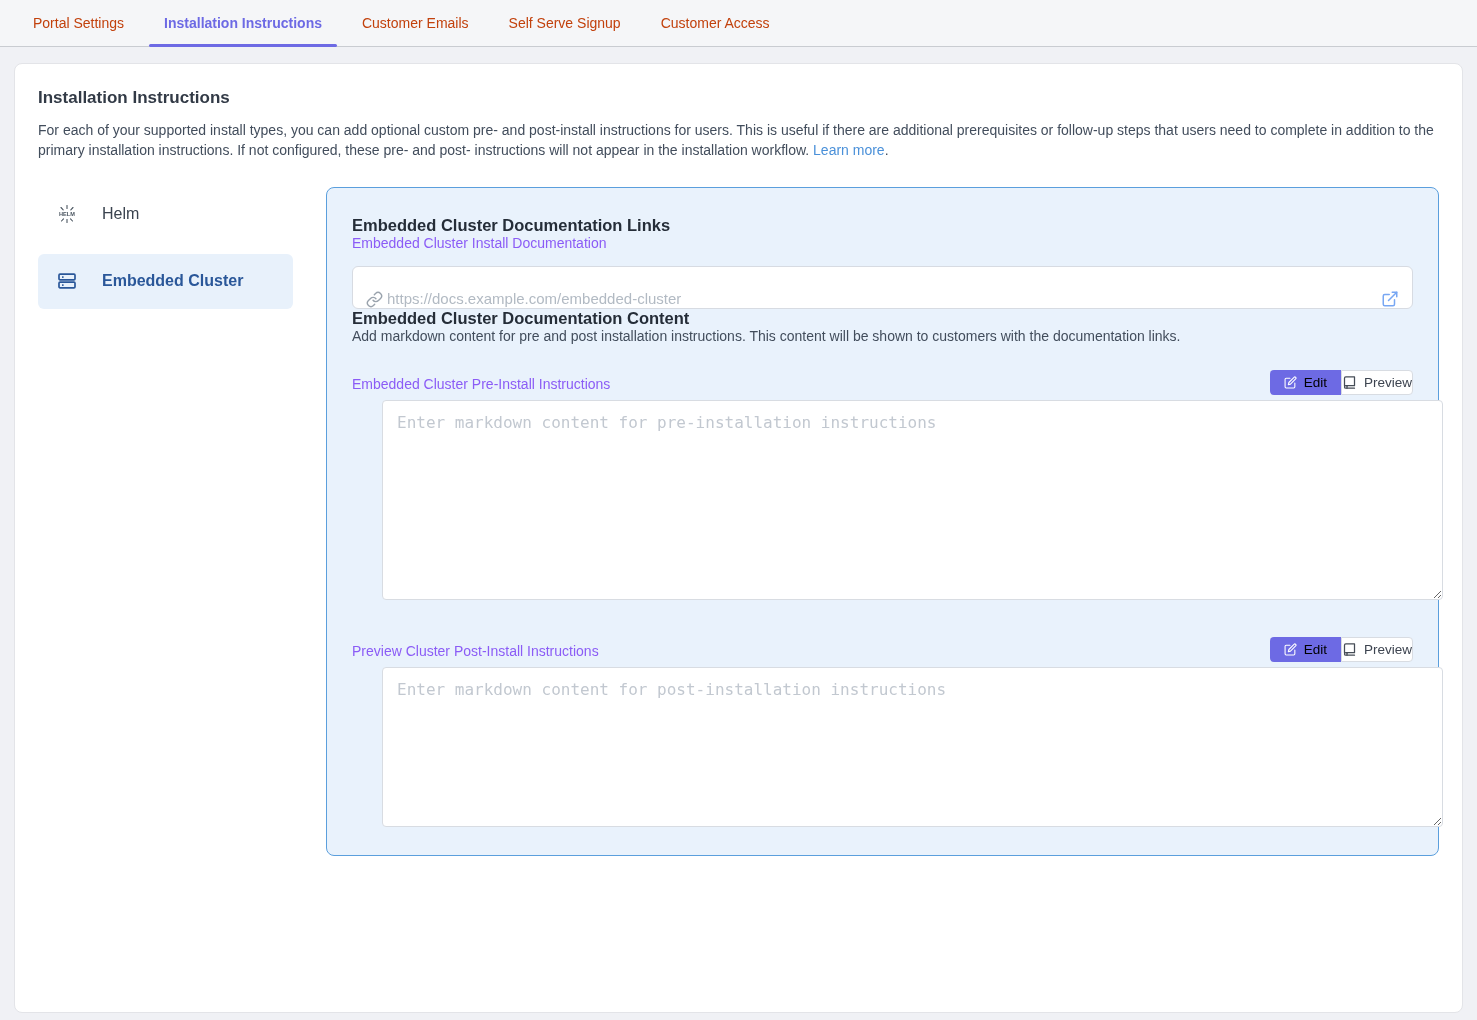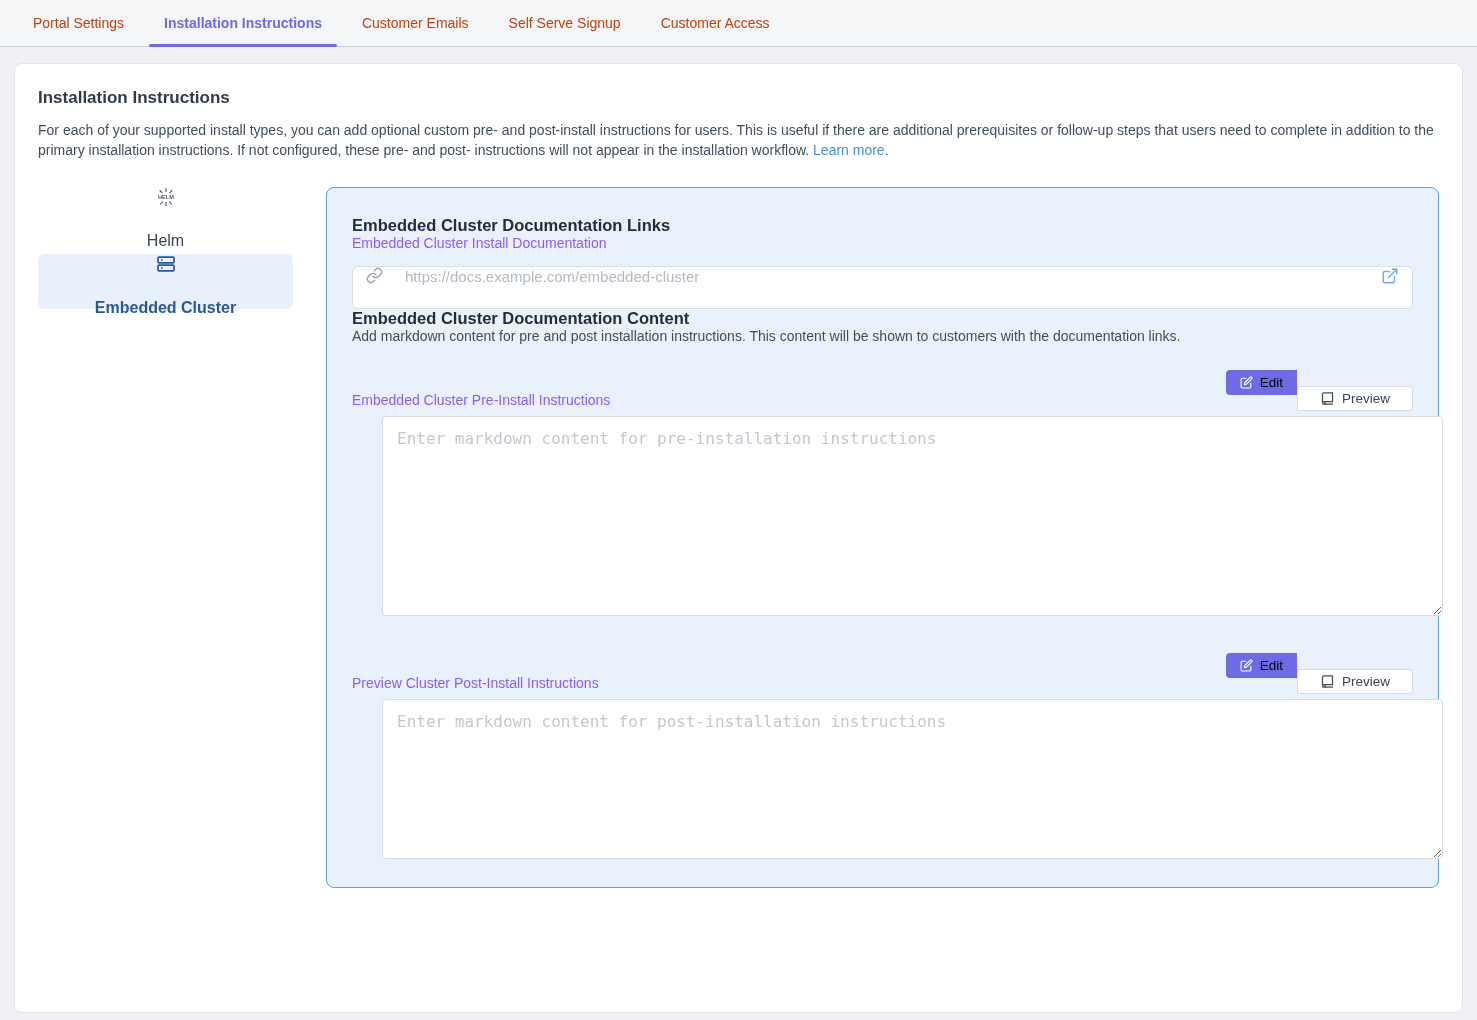--- a/index.html
+++ b/index.html
@@ -48,21 +48,20 @@
     margin:0 0 26px;font-size:14px;line-height:1.45;color:#424d5c;
   }
   .learn-more{color:var(--link-blue);text-decoration:none;cursor:pointer;}
   .content-row{display:flex;gap:33px;align-items:flex-start;}
   
   .side-nav{width:255px;flex:none;display:flex;flex-direction:column;gap:12px;}
   .side-item{
     height:55px;display:flex;align-items:center;gap:25px;
     padding:0 19px;border-radius:6px;font-size:16px;color:#3a434f;
     cursor:pointer;
-    flex-direction:column;
   }
   .side-item.selected{
     background:var(--selected-bg);color:var(--selected-blue);font-weight:bold;
   }
   .side-item .icn{flex:none;display:flex;align-items:center;}
   
   .panel{
     flex:1;background:var(--panel-bg);
     border:1px solid var(--panel-border);border-radius:8px;
     padding:28px 25px;
@@ -70,21 +69,21 @@
   .panel h2{
     margin:0;font-size:16.5px;font-weight:bold;color:#252d38;
   }
   .h-links{margin-bottom:35px;}
   .h-content{margin-top:37px;margin-bottom:32px;}
   .field-label{
     font-size:14px;color:#8b5cf6;margin-bottom:15px;
   }
   .url-input-wrap{
     height:43px;background:#fff;border:1px solid #d7dbe2;border-radius:6px;
-    display:flex;align-items:flex-start;gap:20px;padding:0 13px;
+    display:flex;align-items:flex-end;gap:2px;padding:0 13px;
   }
   .url-input{
     flex:1;border:none;outline:none;background:transparent;
     font-size:15px;color:#39424e;font-family:"Liberation Sans",sans-serif;
   }
   .url-input::placeholder{color:#b2bac3;}
   .panel-desc{
     font-size:14px;color:#424d5c;margin:0 0 26px;
   }
   .editor-head{
@@ -97,21 +96,21 @@
     height:25px;display:flex;align-items:center;gap:7px;
     font-size:13.5px;cursor:pointer;border:none;
     font-family:"Liberation Sans",sans-serif;
   }
   .btn-edit{
     background:var(--accent-purple);color:#000000;
     padding:0 14px;border-radius:4px 0 0 4px;
   }
   .btn-preview{
     background:#fff;color:#3d4450;border:1px solid #d8dce2;
-    padding:0 22px;border-radius:0 4px 4px 0;margin-top:16px;
+    padding:0 0;border-radius:0 4px 4px 0;
   }
   .md-textarea{
     width:100%;height:200px;display:block;
     background:#fff;border:1px solid #d8dce2;border-radius:4px;
     padding:12px 14px;
     font-family:"DejaVu Sans Mono","Liberation Mono",monospace;
     font-size:16px;color:#39424e;outline:none;margin-left:30px;
   }
   .md-textarea::placeholder{color:#c2c8d0;}
   .ta-pre{margin-bottom:37px;}

